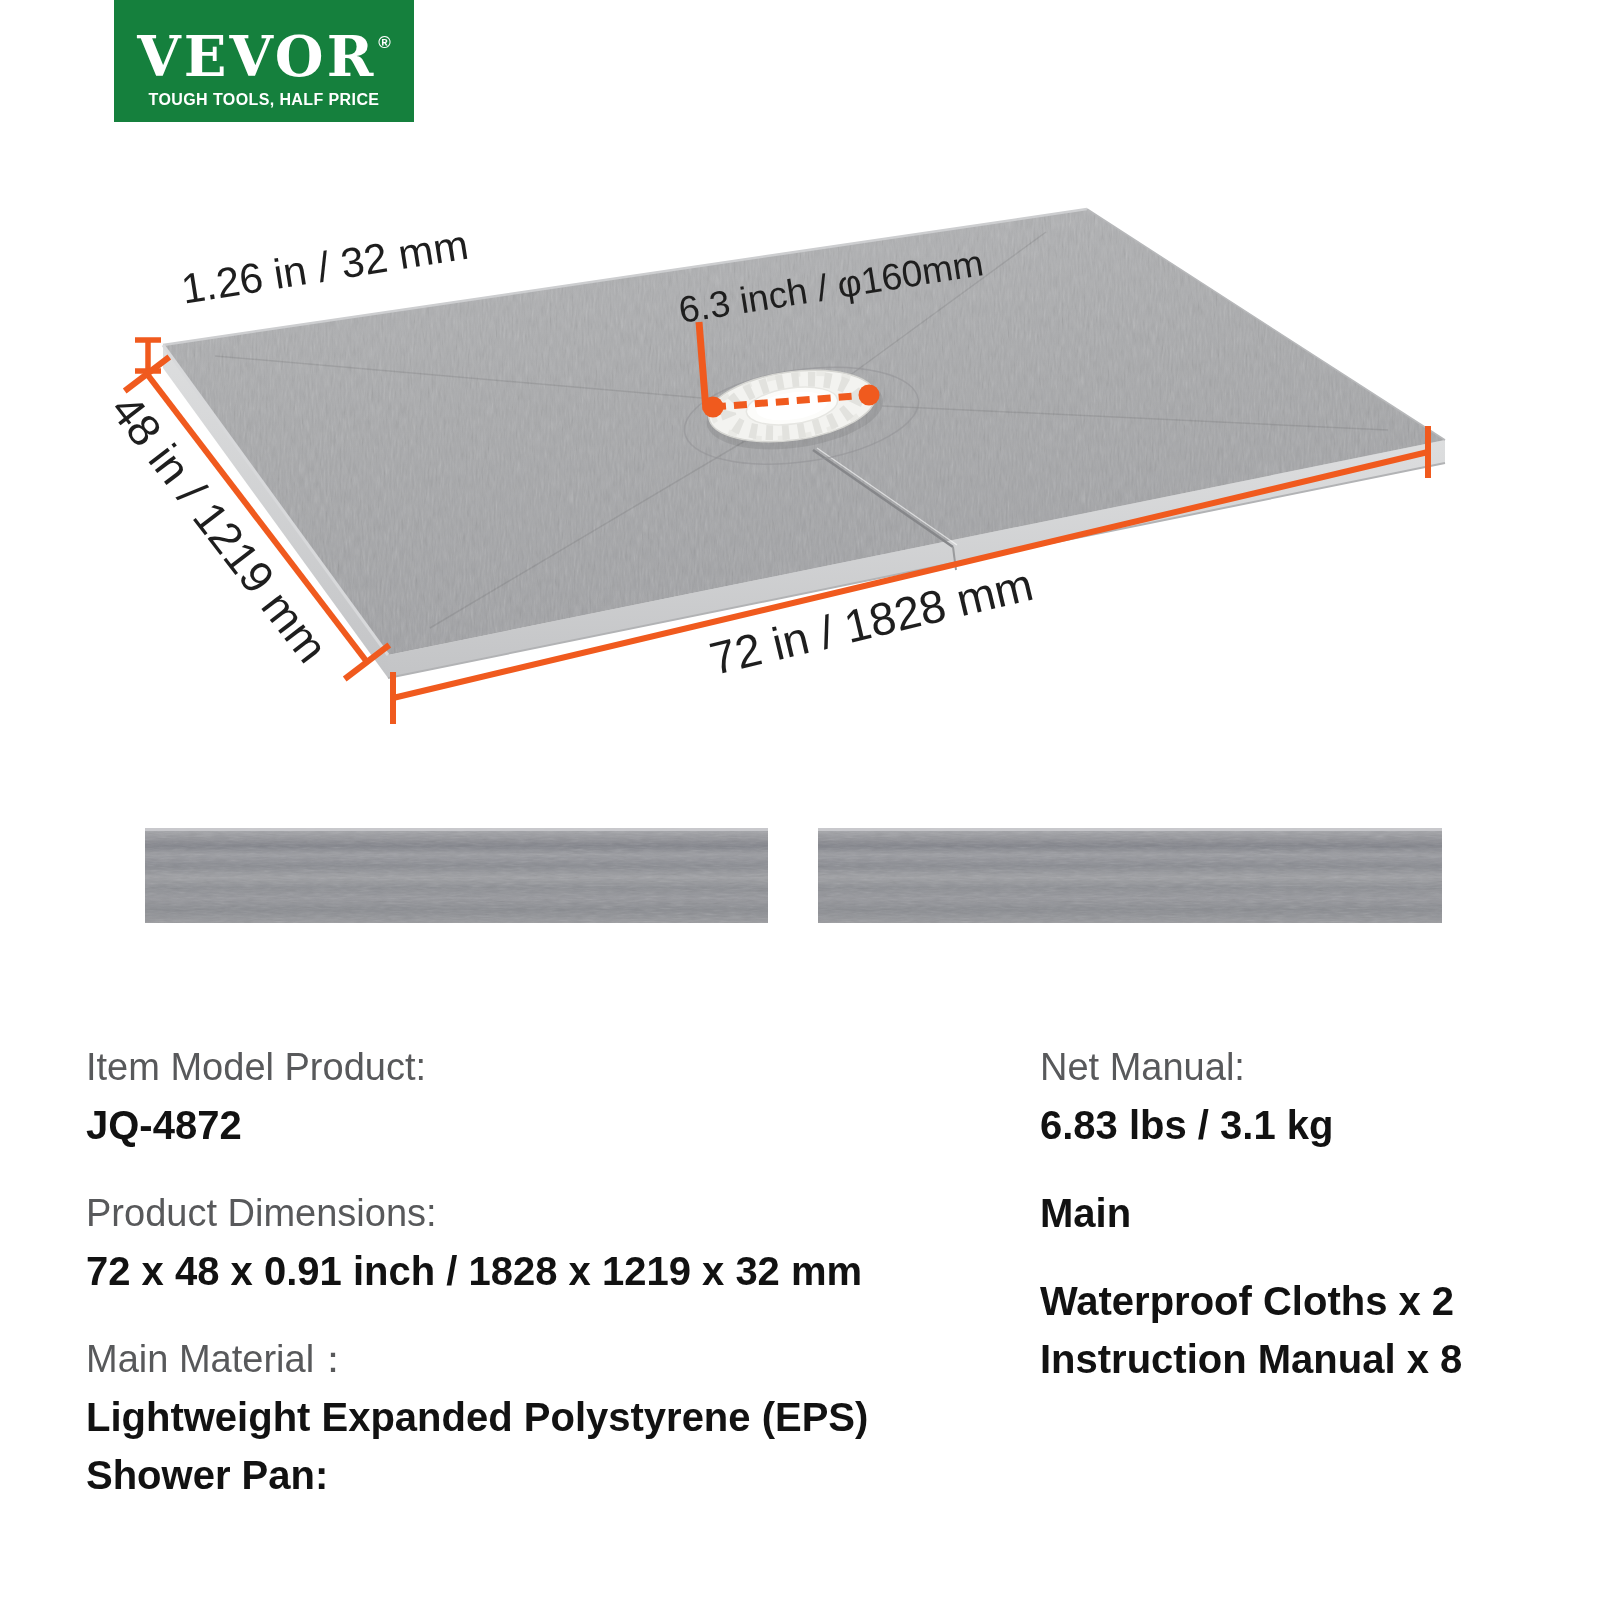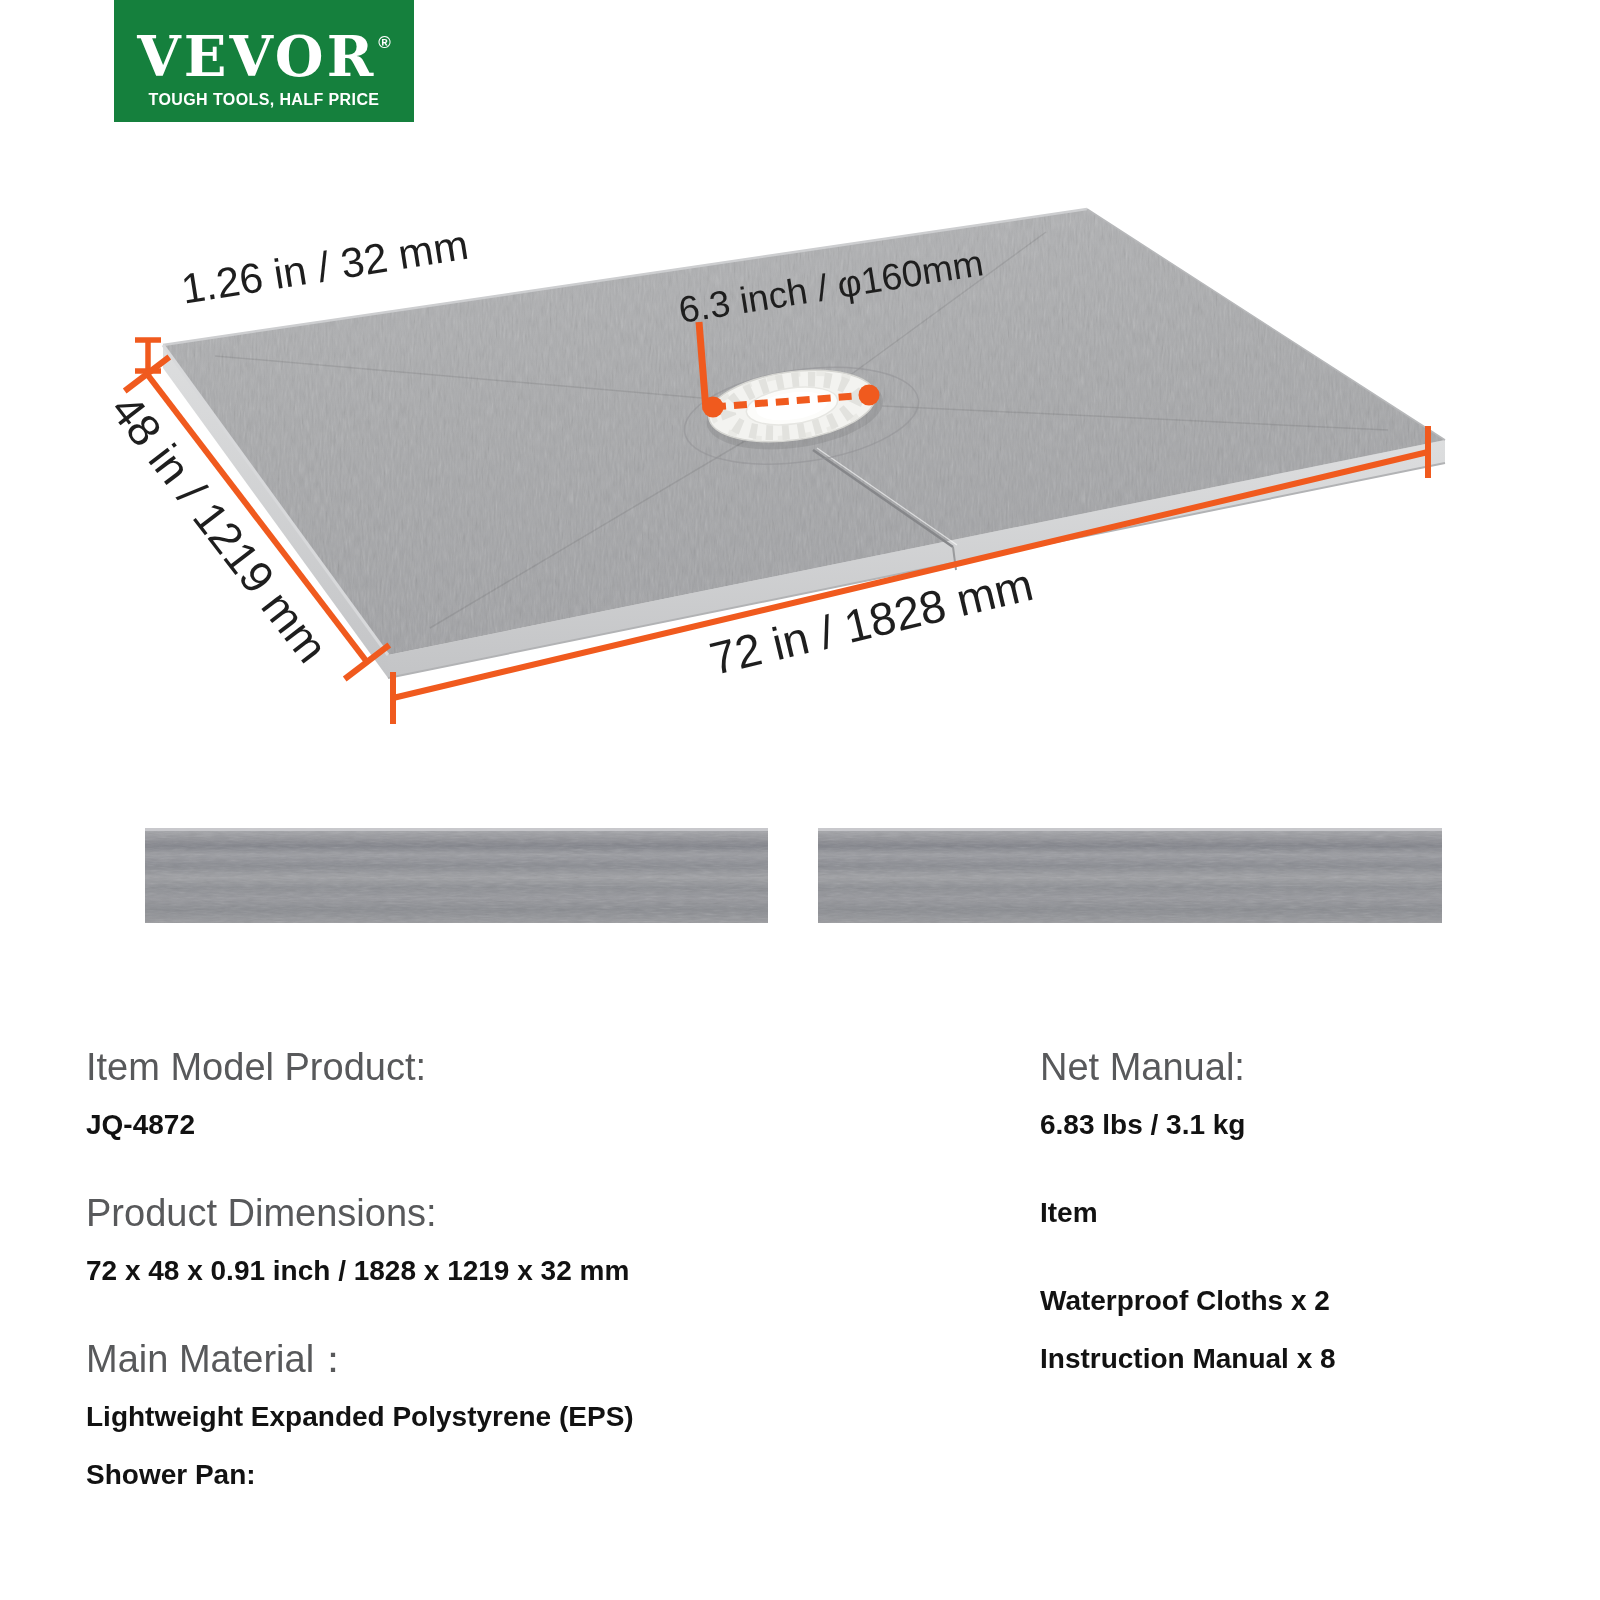--- a/index.html
+++ b/index.html
@@ -32,21 +32,21 @@
     text-anchor:middle;font-weight:400;
   }
   .dim{stroke:#F05A1E;fill:none;}
   .dimdot{fill:#F05A1E;stroke:none;}
   
   .spec-col{position:absolute;top:1038px;}
   .spec-col-left{left:86px;width:900px;}
   .spec-col-right{left:1040px;width:540px;}
   .spec-group{margin-bottom:30px;}
   .spec-label{font-size:38px;line-height:58px;color:#58595B;font-weight:400;}
-  .spec-value{font-size:28px;line-height:58px;color:#121212;font-weight:700;}
+  .spec-value{font-size:40px;line-height:58px;color:#121212;font-weight:700;}
 </style>
 </head>
 <body>
 
 <header class="logo">
   <div class="logo-word">
     <span>VEVOR</span><sup>®</sup>
   </div>
   <div class="logo-tagline">TOUGH TOOLS, HALF PRICE</div>
 </header>
@@ -193,20 +193,20 @@
       <div class="spec-value">Shower Pan:</div>
     </div>
   </div>
 
   <div class="spec-col spec-col-right">
     <div class="spec-group">
       <div class="spec-label">Net Manual:</div>
       <div class="spec-value">6.83 lbs / 3.1 kg</div>
     </div>
     <div class="spec-group">
-      <div class="spec-value">Item</div>
+      <div class="spec-value">Main</div>
     </div>
     <div class="spec-group">
       <div class="spec-value">Waterproof Cloths x 2</div>
       <div class="spec-value">Instruction Manual x 8</div>
     </div>
   </div>
 </section>
 
 </body></html>

